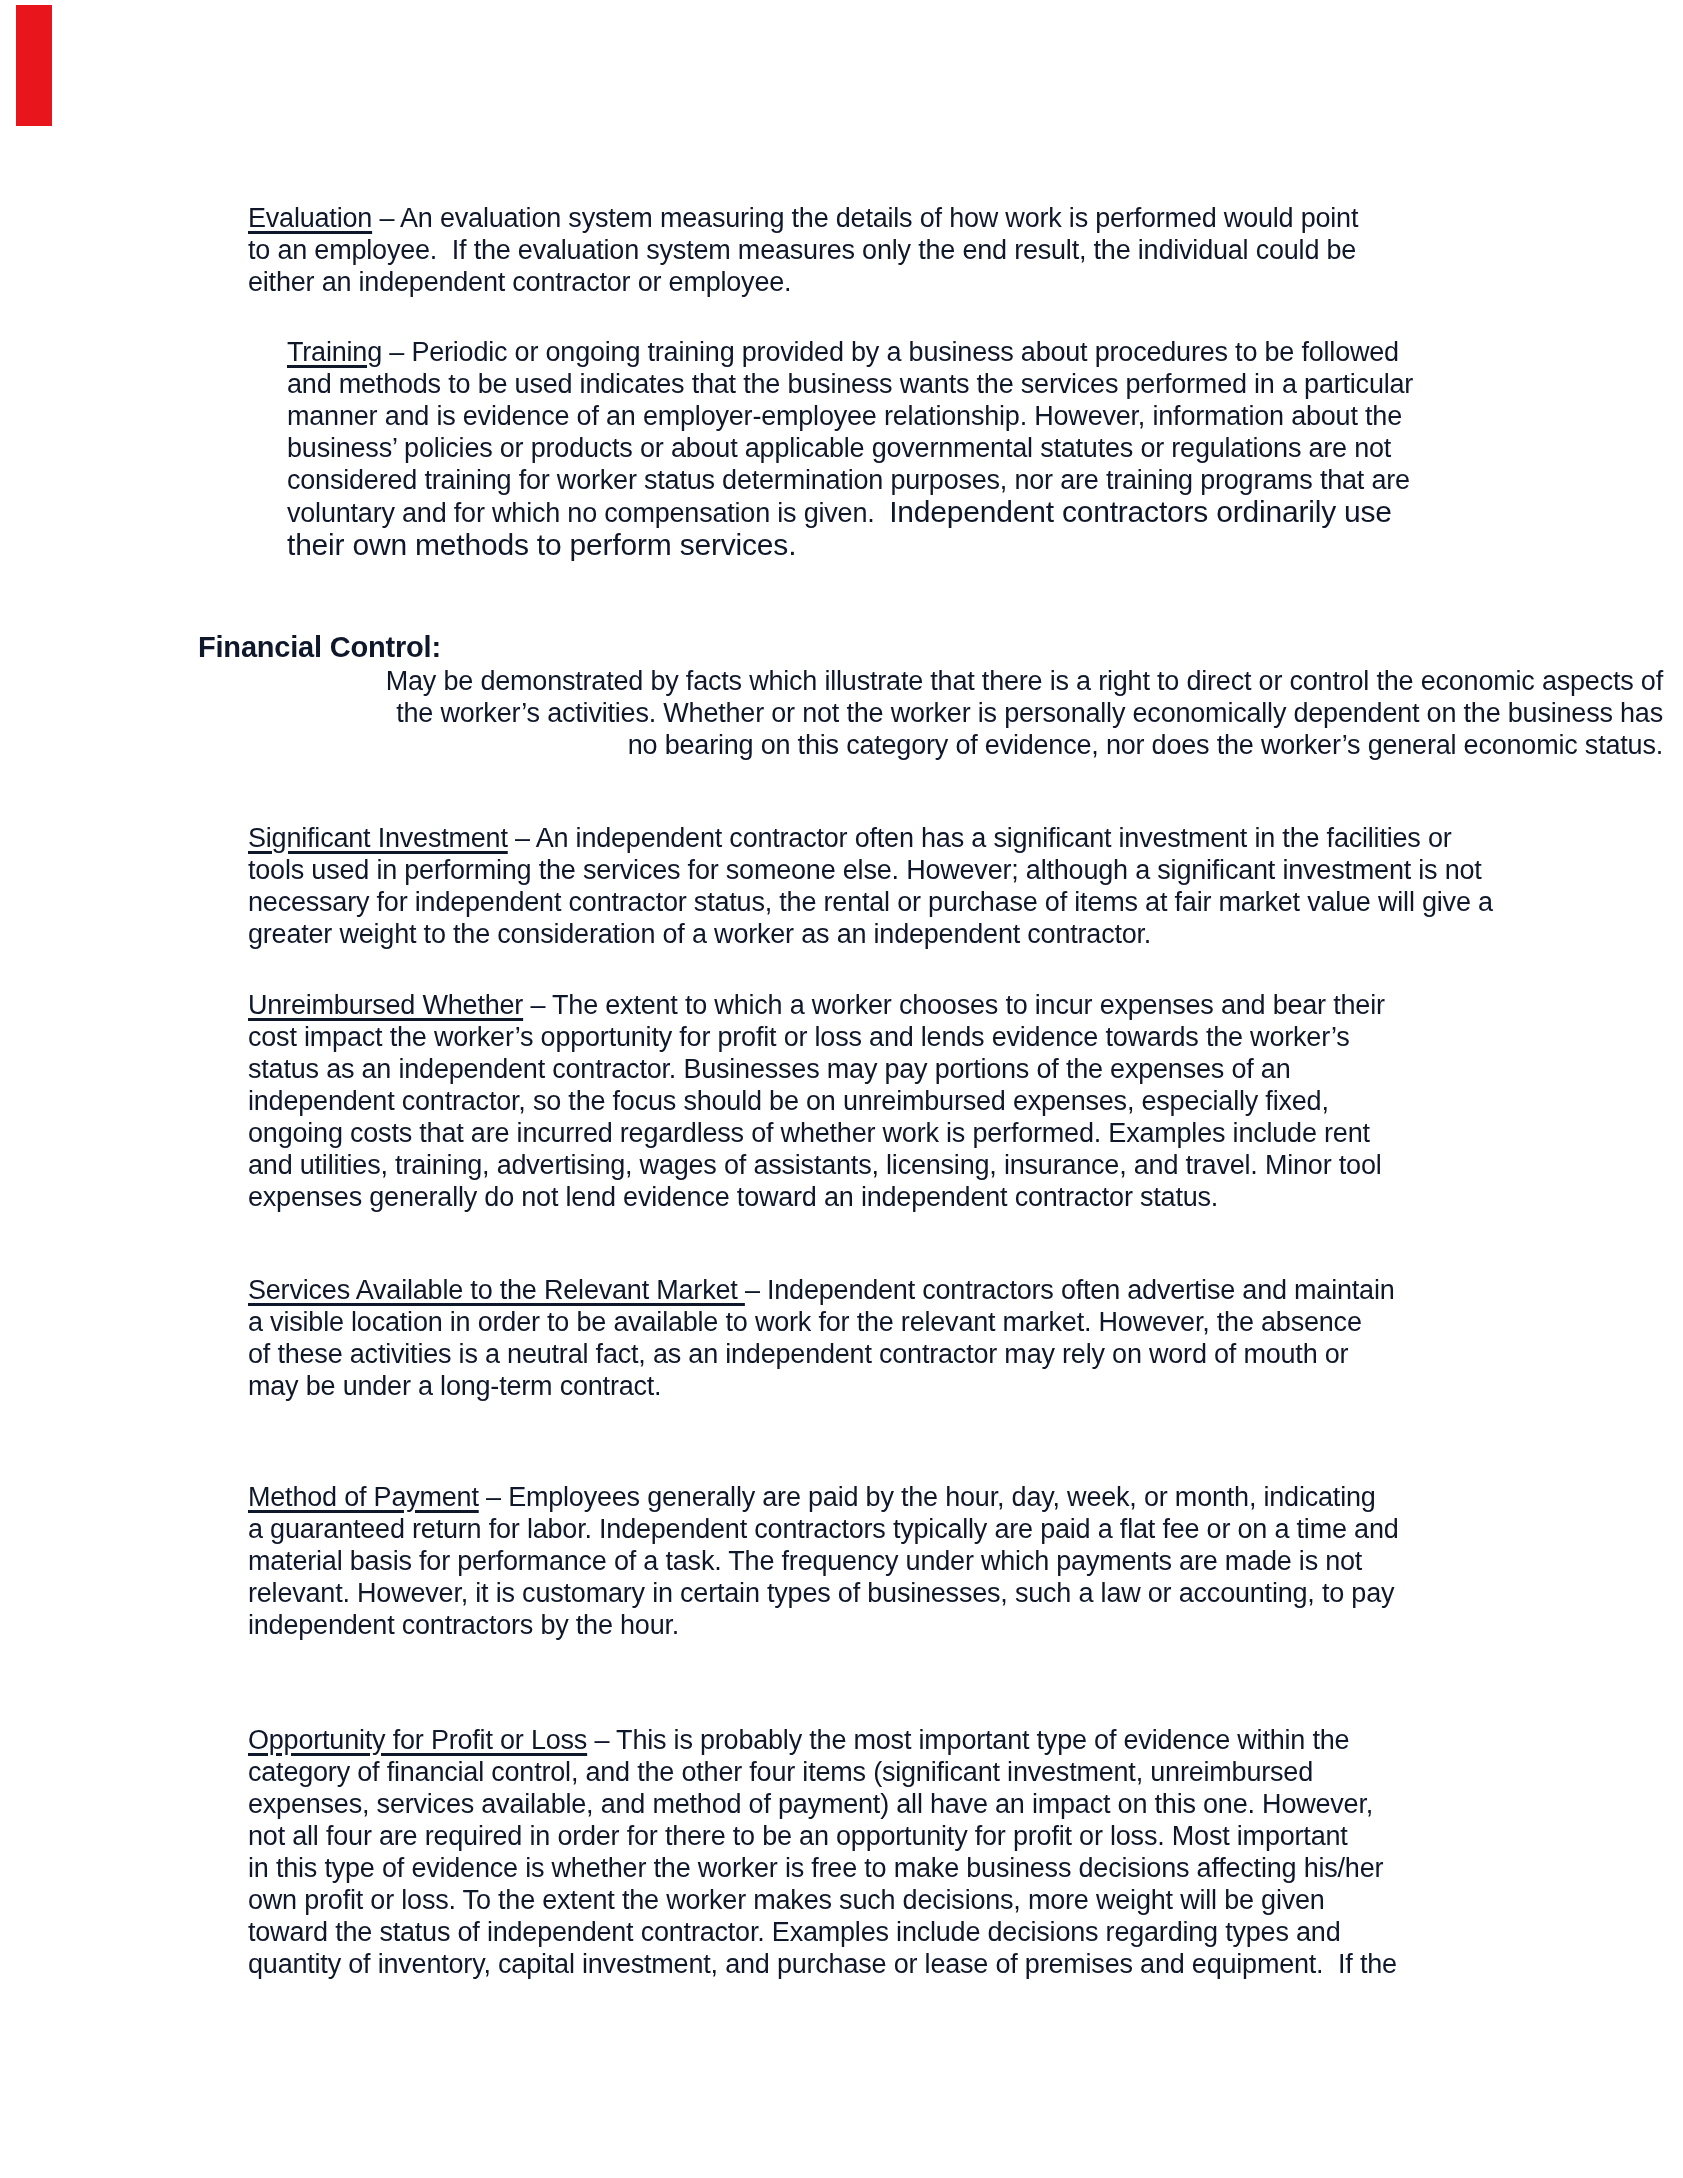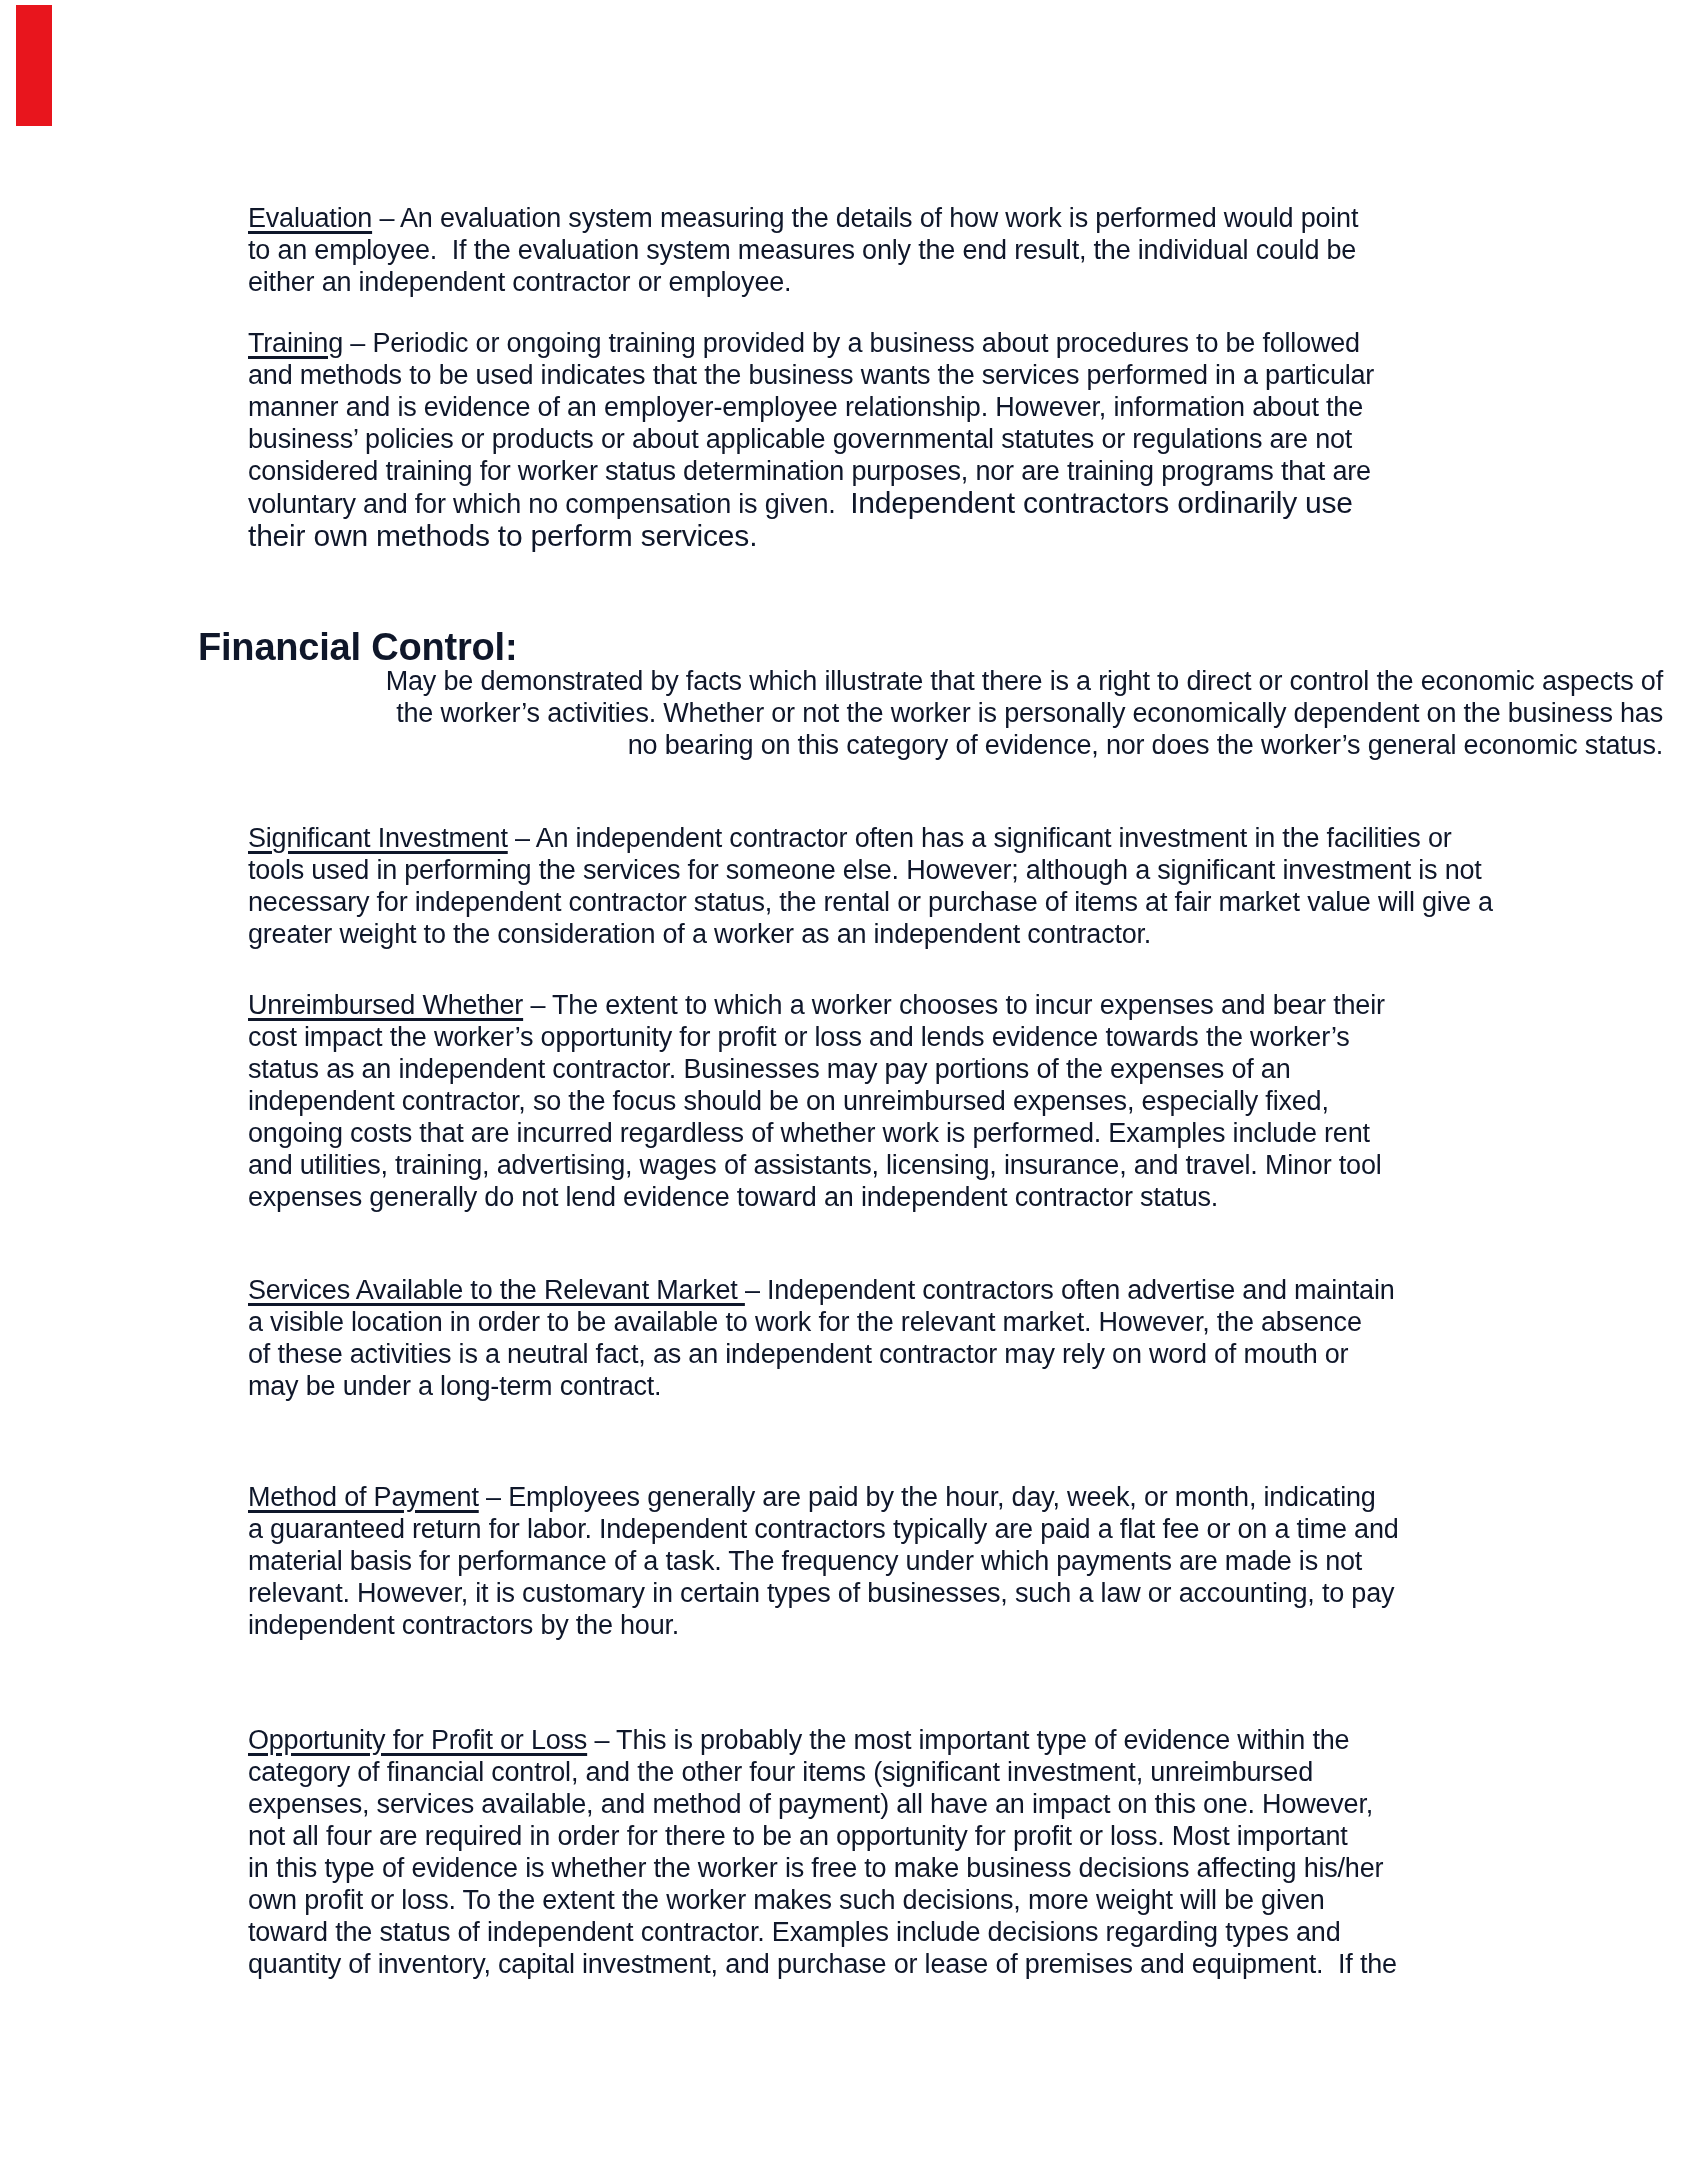--- a/index.html
+++ b/index.html
@@ -32,25 +32,25 @@
   .u {
     text-decoration: underline;
     text-decoration-thickness: 2.5px;
     text-underline-offset: 4px;
   }
   .fc-heading {
     position: absolute;
     left: 198px;
     top: 631px;
     font-weight: bold;
-    font-size: 38px;
+    font-size: 29px;
   }
   .lg { font-size: 30px; }
   .p-eval  { top: 202px; }
-  .p-train { top: 327px; }
+  .p-train { top: 336px; margin-left: 39px; }
   .p-intro { top: 665px; }
   .p-sig   { top: 822px; }
   .p-unre  { top: 989px; }
   .p-serv  { top: 1274px; }
   .p-meth  { top: 1481px; }
   .p-opp   { top: 1694px; margin-top: 30px; }
 </style>
 </head>
 <body>
 

